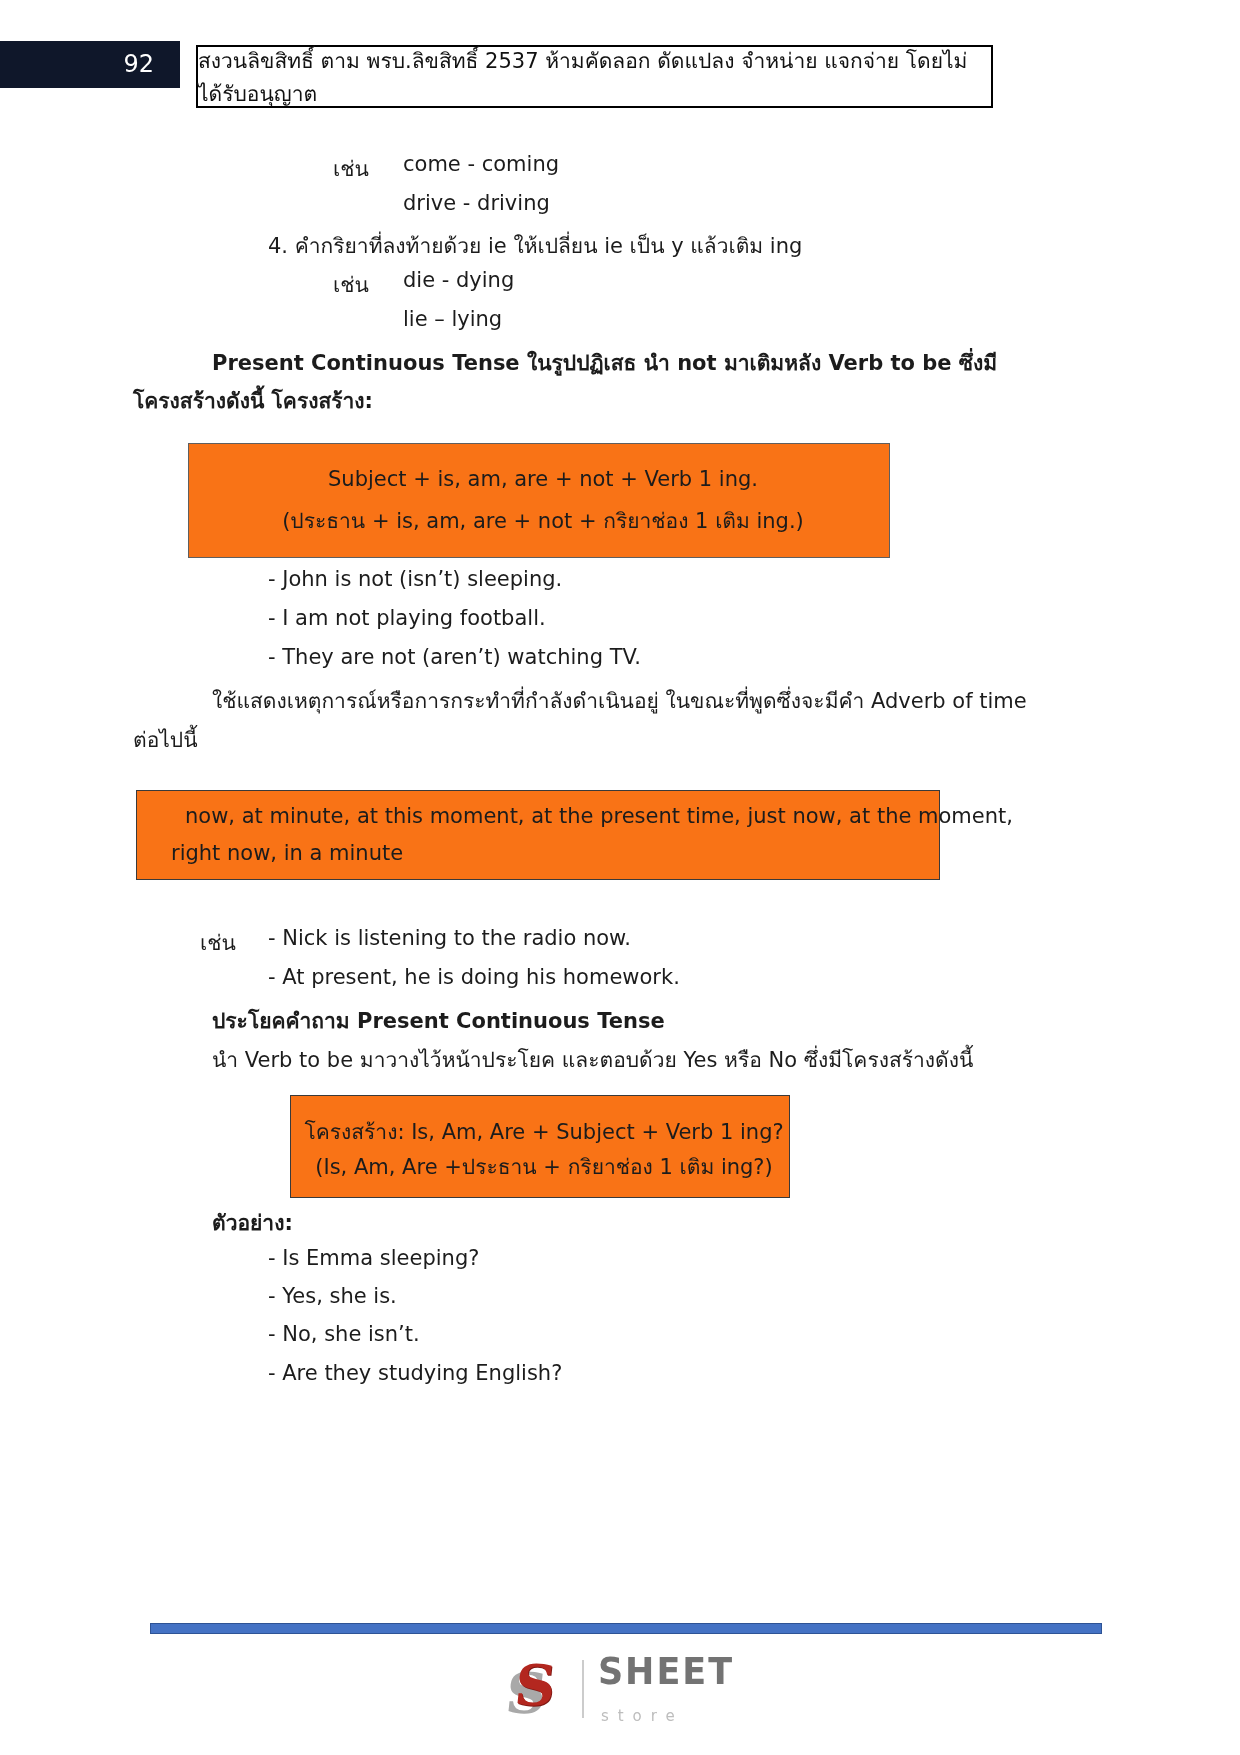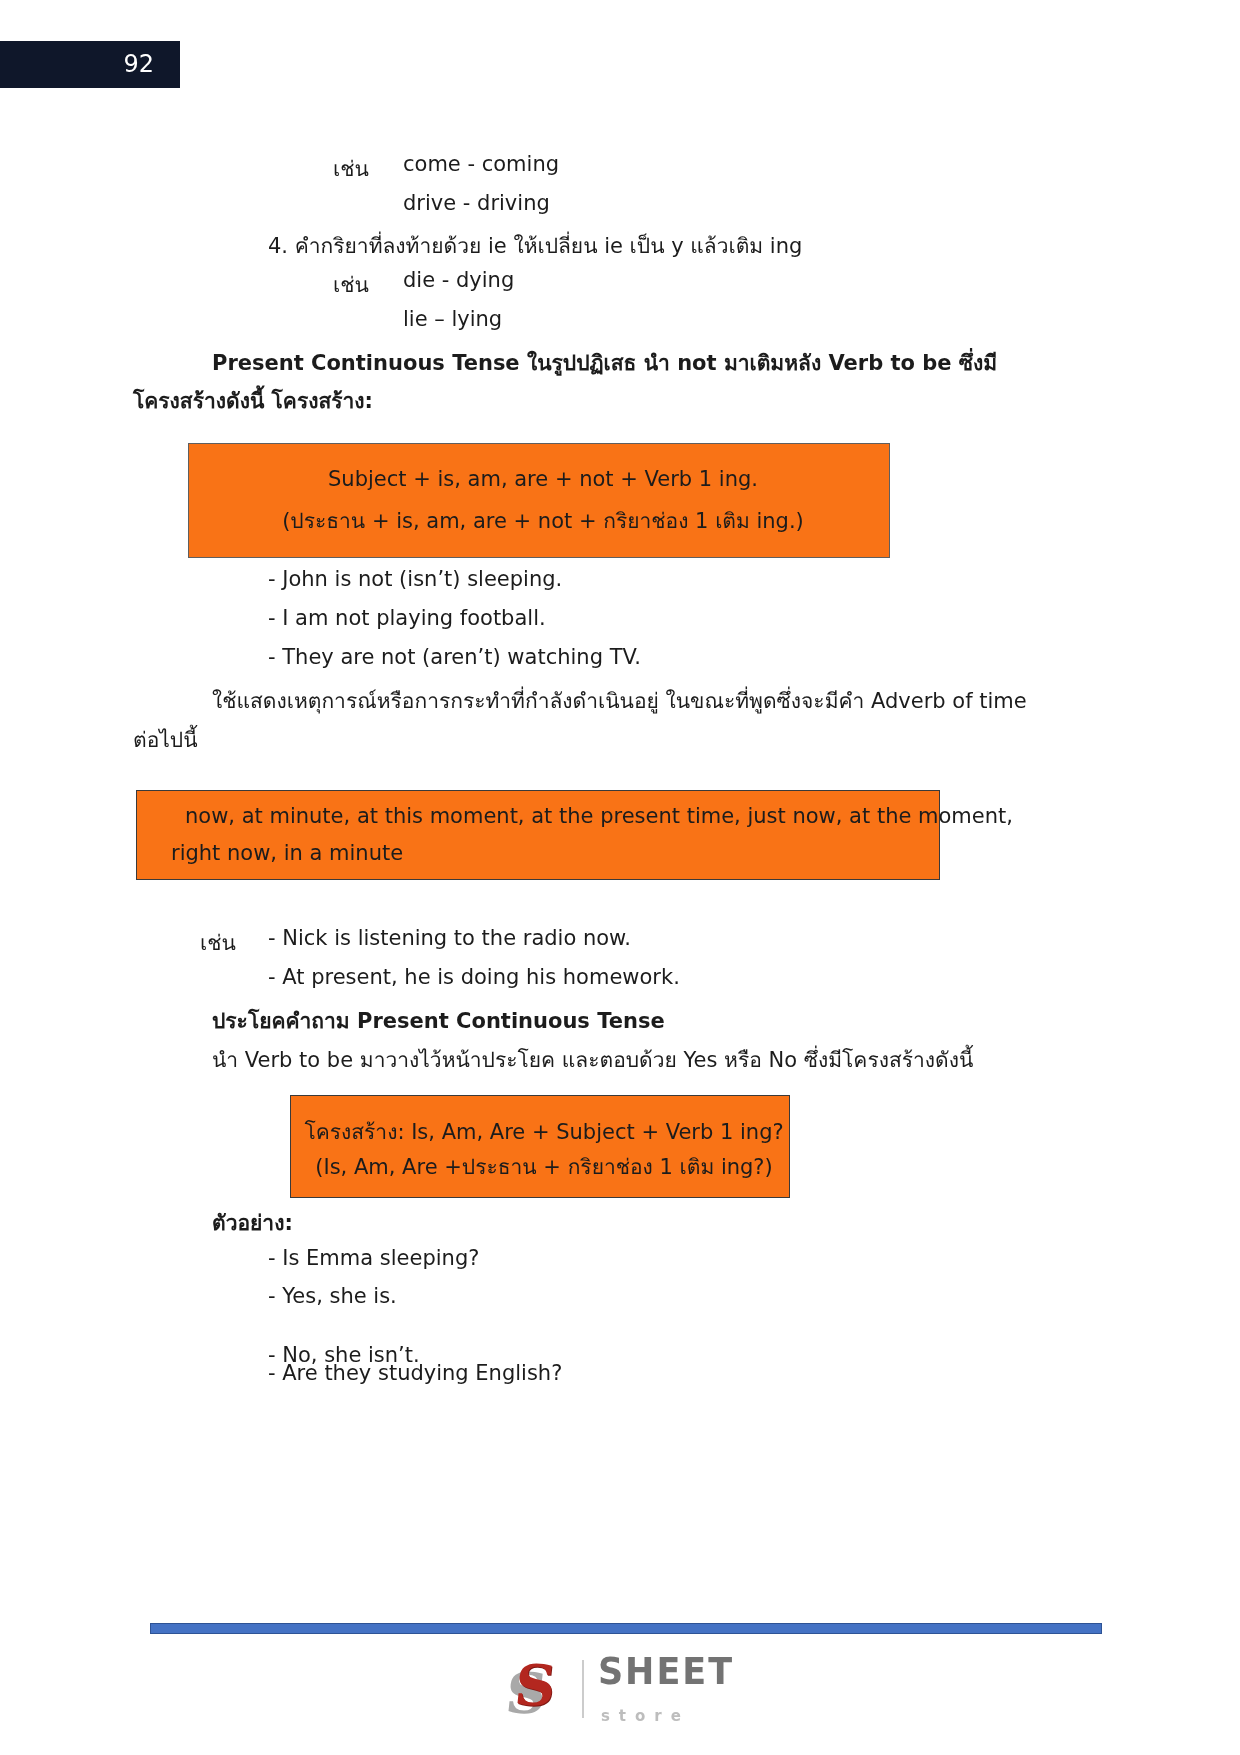--- a/index.html
+++ b/index.html
@@ -40,28 +40,31 @@
   .logo-mark { position:relative; width:62px; height:74px; }
   .logo-s-shadow { position:absolute; left:0px; top:8px; font-size:56px; font-weight:900;
     color:#a9a9a9; font-family:"DejaVu Serif","Liberation Serif",serif; transform:skewX(-6deg); }
   .logo-s { position:absolute; left:9px; top:0px; font-size:56px; font-weight:900;
     color:#b3271f; font-family:"DejaVu Serif","Liberation Serif",serif; transform:skewX(-6deg);
     text-shadow:1px 1px 0 #7e1813; }
   .logo-divider { width:2px; height:58px; background:#cccccc; }
   .logo-text { display:flex; flex-direction:column; }
   .logo-brand { font-size:35px; font-weight:700; color:#737373; letter-spacing:2px;
     line-height:36px; transform:scaleY(1.05); }
-  .logo-sub { font-size:15px; color:#bdbdbd; letter-spacing:9px; padding-left:3px; margin-top:18px;font-weight:bold; }
+  .logo-sub { font-size:15px; color:#bdbdbd; letter-spacing:9px; padding-left:3px; margin-top:18px; }
 </style>
 </head>
 <body>
 
 <div class="page">
 
   <div class="page-num-box">92</div>
+  <div class="copyright-box">
+    <span>สงวนลิขสิทธิ์ ตาม พรบ.ลิขสิทธิ์ 2537 ห้ามคัดลอก ดัดแปลง จำหน่าย แจกจ่าย โดยไม่ได้รับอนุญาต</span>
+  </div>
 
   <div class="t" style="left:333px; top:152px;">เช่น</div>
   <div class="t" style="left:403px; top:152px;">come  - coming</div>
   <div class="t" style="left:403px; top:191px;">drive - driving</div>
   <div class="t" style="left:268px; top:229px;">4. คำกริยาที่ลงท้ายด้วย ie ให้เปลี่ยน ie เป็น y แล้วเติม ing</div>
   <div class="t" style="left:333px; top:268px;">เช่น</div>
   <div class="t" style="left:403px; top:268px;">die - dying</div>
   <div class="t" style="left:403px; top:307px;">lie – lying</div>
 
   <div class="t semibold" style="left:212px; top:346px;">Present Continuous Tense ในรูปปฏิเสธ นำ not มาเติมหลัง Verb to be ซึ่งมี</div>
@@ -92,21 +95,21 @@
   <div class="t" style="left:212px; top:1043px;">นำ Verb to be มาวางไว้หน้าประโยค และตอบด้วย Yes หรือ No ซึ่งมีโครงสร้างดังนี้</div>
 
   <div class="rule-box box3">
     <div class="bl1">โครงสร้าง: Is, Am, Are + Subject + Verb 1 ing?</div>
     <div class="bl2">(Is, Am, Are +ประธาน + กริยาช่อง 1 เติม ing?)</div>
   </div>
 
   <div class="t bold" style="left:212px; top:1206px;">ตัวอย่าง:</div>
   <div class="t" style="left:268px; top:1246px;">- Is Emma sleeping?</div>
   <div class="t" style="left:268px; top:1284px;">- Yes, she is.</div>
-  <div class="t" style="left:268px; top:1322px;margin-top:21px;">- No, she isn’t.</div>
+  <div class="t" style="left:268px; top:1322px;">- No, she isn’t.</div>
   <div class="t" style="left:268px; top:1361px;">- Are they studying English?</div>
 
   <div class="footer-bar"></div>
   <div class="footer-logo">
     <div class="logo-mark">
       <span class="logo-s-shadow">S</span>
       <span class="logo-s">S</span>
     </div>
     <div class="logo-divider"></div>
     <div class="logo-text">

